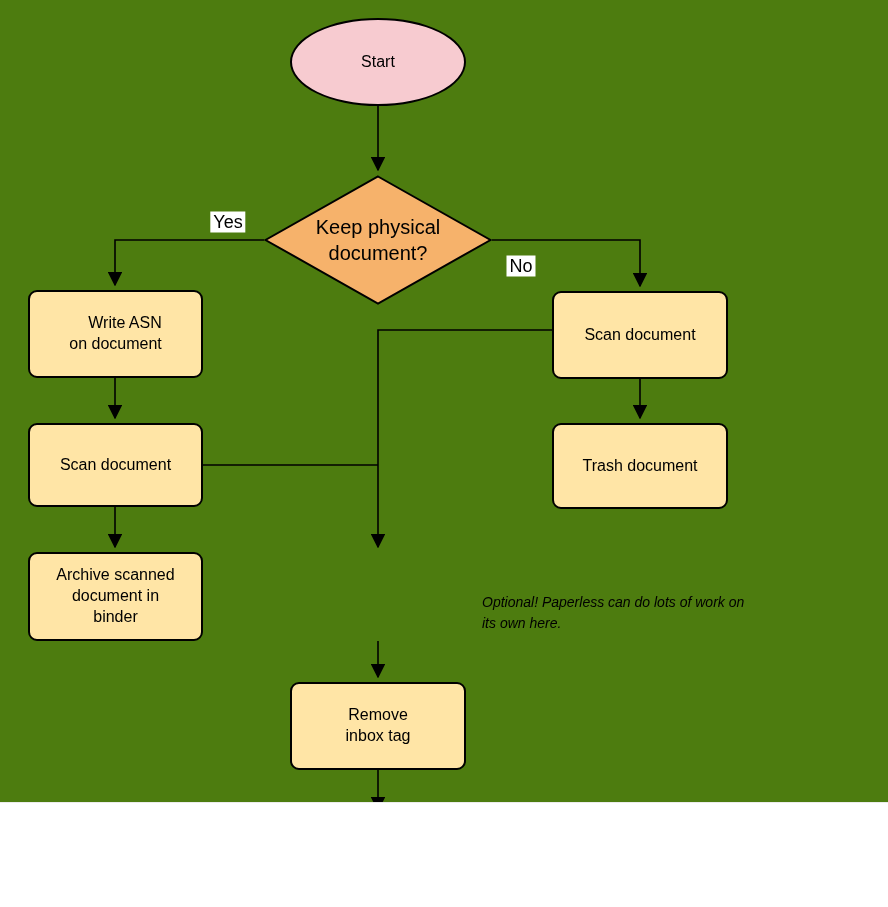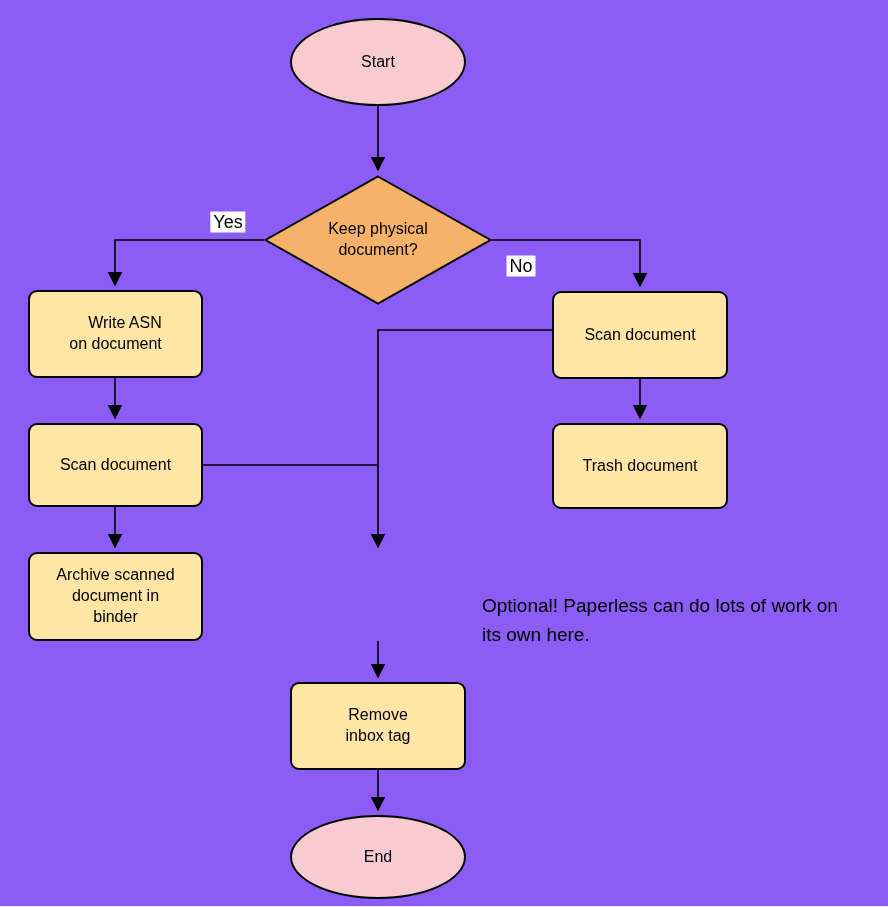--- a/index.html
+++ b/index.html
@@ -2,22 +2,22 @@
 <html style="--terminal-fill: #F7CBD0; --decision-fill: #F6B26B; --process-fill: #FFE5A6; --stroke: #000000;"><head>
 <meta charset="utf-8">
 <style>
   * { margin: 0; padding: 0; box-sizing: border-box; }
   html, body { background: #ffffff; }
   body { font-family: "Liberation Sans", sans-serif; color: #000; }
 
   .canvas {
     position: relative;
     width: 888px;
-    height: 907px;
-    background: #8b5cf6;
+    height: 803px;
+    background: #4d7c0f;
     overflow: hidden;
     border-bottom: 1px solid #ececec;
   }
 
   svg.connectors {
     position: absolute;
     left: 0; top: 0;
     width: 888px; height: 907px;
     pointer-events: none;
   }
@@ -56,36 +56,37 @@
     stroke: var(--stroke, #000);
     stroke-width: 2;
   }
   .decision-label {
     position: absolute;
     inset: 0;
     display: flex;
     align-items: center;
     justify-content: center;
     text-align: center;
-    font-size: 16px;
+    font-size: 20px;
     line-height: 1.3;
     white-space: pre-line;
   }
 
   .edge-label {
     position: absolute;
     transform: translate(-50%, -50%);
     font-size: 18px;
     background: #fff;
     padding: 0 3px;
   }
 
   .annotation {
     position: absolute;
-    font-size: 19px;
+    font-style: italic;
+    font-size: 14px;
     line-height: 1.5;
     white-space: pre-line;
   }
 </style>
 </head>
 <body>
 
 <div class="canvas">
 
   <svg class="connectors" width="888" height="907" viewBox="0 0 888 907" aria-hidden="true">

